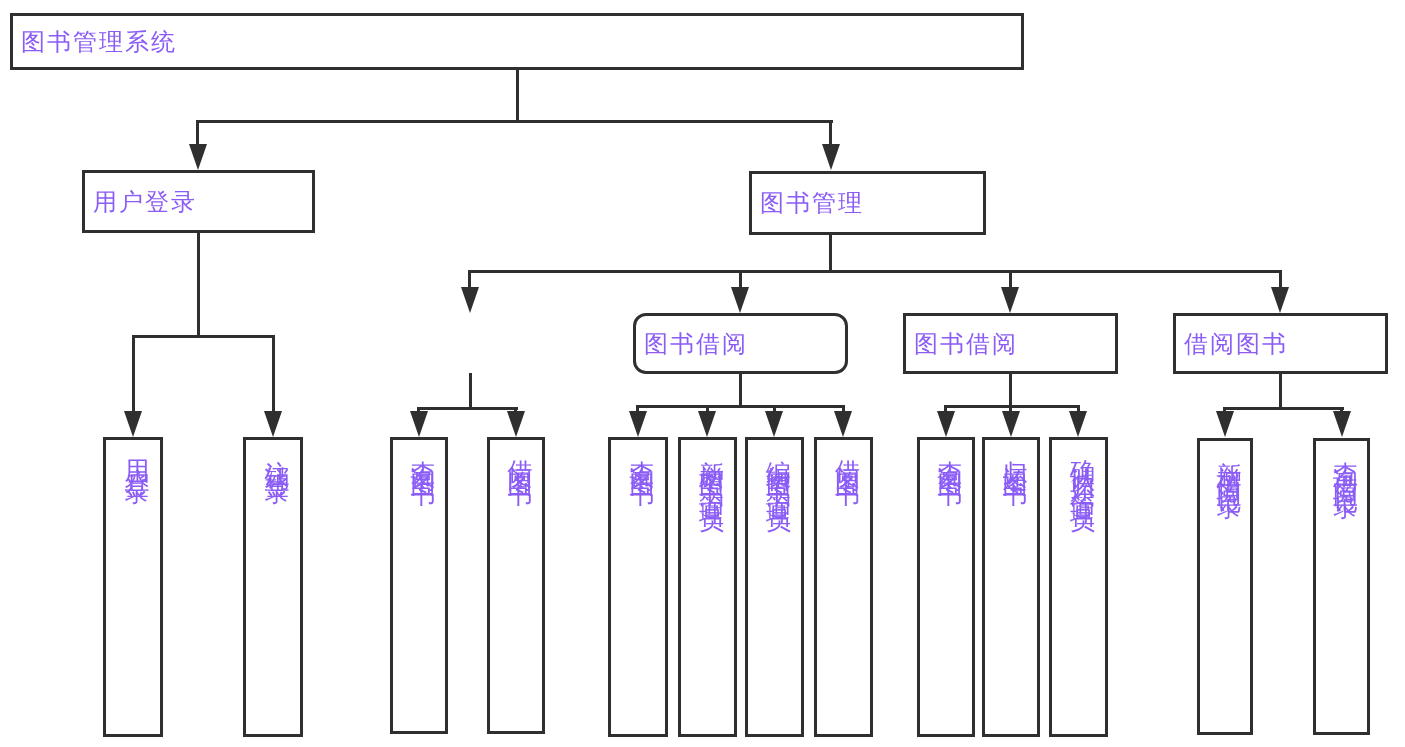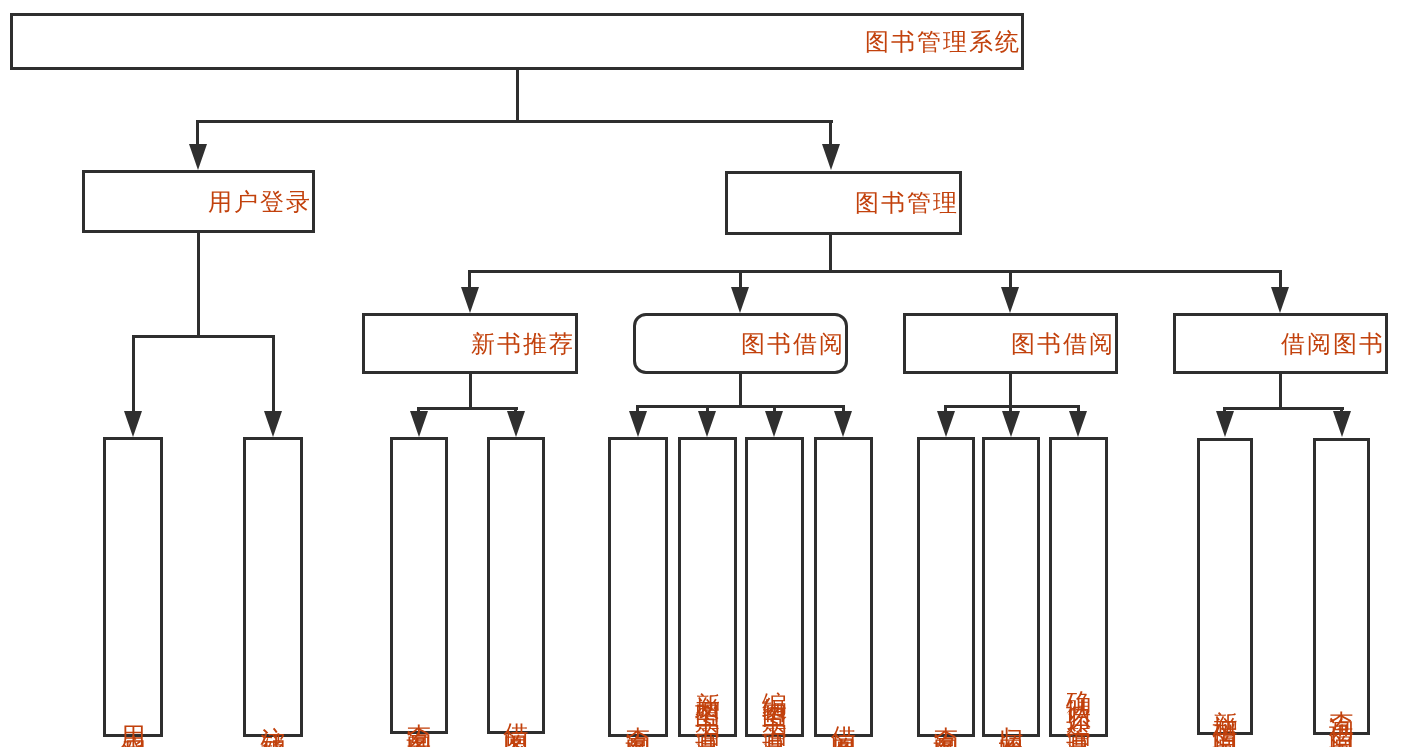--- a/index.html
+++ b/index.html
@@ -8,22 +8,23 @@
     width:1405px;height:747px;
     background:#ffffff;
     font-family:"Liberation Sans","DejaVu Sans",sans-serif;
     overflow:hidden;
   }
   .box{
     position:absolute;
     box-sizing:border-box;
     border:3px solid #2f2f2f;
     background:#ffffff;
-    display:flex;align-items:center;justify-content:flex-end;
-    color:#c2410c;
+    display:flex;align-items:center;justify-content:flex-start;
+    color:#8b5cf6;
+    padding-left:8px;
   }
   .hbox{font-size:24px;letter-spacing:2px;}
   .vbox{
     writing-mode:vertical-rl;
     font-size:25px;
     letter-spacing:7px;
     line-height:1;
   }
   .vbox span{display:block;}
   .ln{position:absolute;background:#2f2f2f;}
@@ -108,27 +109,24 @@
   <div class="ah" style="left:1333px;top:411px;"></div>
 
   <div class="box hbox" style="left:10px;top:13px;width:1014px;height:57px;">
     <span>图书管理系统</span>
   </div>
 
   <div class="box hbox" style="left:82px;top:170px;width:233px;height:63px;">
     <span>用户登录</span>
   </div>
 
-  <div class="box hbox" style="left:725px;top:171px;width:237px;height:64px;">
+  <div class="box hbox" style="left:749px;top:171px;width:237px;height:64px;">
     <span>图书管理</span>
   </div>
 
-  <div class="box hbox" style="left:362px;top:313px;width:216px;height:61px;">
-    <span>新书推荐</span>
-  </div>
 
   <div class="box hbox" style="left:633px;top:313px;width:215px;height:61px;border-radius:13px;">
     <span>图书借阅</span>
   </div>
 
   <div class="box hbox" style="left:903px;top:313px;width:215px;height:61px;">
     <span>图书借阅</span>
   </div>
 
   <div class="box hbox" style="left:1173px;top:313px;width:215px;height:61px;">

